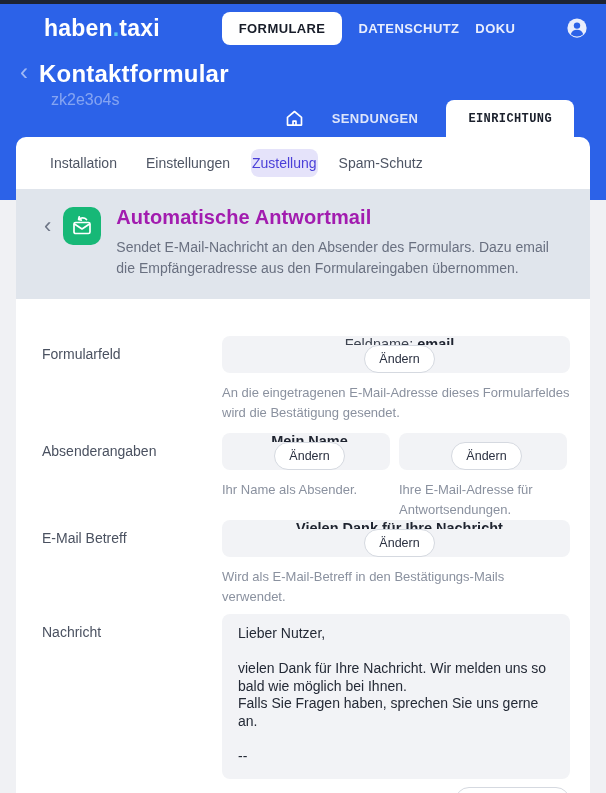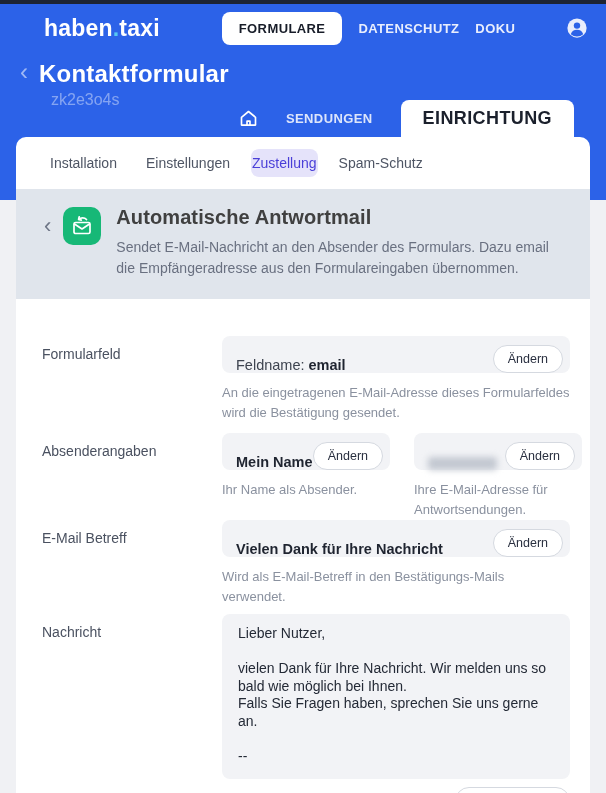--- a/index.html
+++ b/index.html
@@ -25,22 +25,22 @@
   .avatar { margin-left:auto; width:22px; height:22px; cursor:pointer; }
   .titleblock { padding:8px 20px 0 20px; }
   .titlerow { display:flex; align-items:center; gap:11px; }
   .backchev { color:rgba(255,255,255,.55); font-size:24px; line-height:1; font-weight:400; cursor:pointer; padding-bottom:4px;}
   .pagetitle { color:#fff; font-size:24px; font-weight:700; letter-spacing:.2px; }
   .formid { margin-left:31px; margin-top:3px; font-size:16px; color:rgba(255,255,255,.42); }
   .tabsrow { position:absolute; top:100px; right:32px; height:37px; display:flex; align-items:stretch; }
   .hometab { align-self:center; margin-right:27px; cursor:pointer; display:flex; }
   .tab-sendungen { align-self:center; margin-right:28px; color:#DDE5FB; font-size:13px; font-weight:700; letter-spacing:.4px; cursor:pointer; }
   .tab-einrichtung {
-    background:#fff; color:#1B202C; font-size:18px; font-weight:700; letter-spacing:.4px;
-    display:flex; align-items:center; padding:0 22px; border-radius:8px 8px 0 0; cursor:pointer;
+    background:#fff; color:#1B202C; font-size:12px; font-weight:700; letter-spacing:.4px;
+    display:flex; align-items:center; padding:0 22px; border-radius:8px 8px 0 0; cursor:pointer;font-family:Liberation Mono, monospace;
   }
   
   .card {
     position:relative; margin:-63px 16px 0 16px; height:656px;
     background:#fff; border-radius:10px 10px 0 0; overflow:hidden;
   }
   .subtabs { display:flex; align-items:flex-start; gap:13px; padding:12px 14px 12px 26px; }
   .subtab { font-size:14px; color:#4E5564; padding:6px 8px; cursor:pointer; }
   .subtab.active {
     background:var(--lavender, #E5E3FA); color:var(--indigo, #4A3FD8);
@@ -48,41 +48,41 @@
   }
   .section-hdr {
     background:var(--sectionbg, #E0E5EC);
     display:flex; align-items:flex-start; padding:17px 24px 20px 22px;
   }
   .section-chev { color:#6E7687; font-size:22px; line-height:1; margin:9px 12px 0 6px; cursor:pointer; }
   .mailicon {
     width:38px; height:38px; border-radius:10px; background:var(--green, #17B877);
     display:flex; align-items:center; justify-content:center; flex:0 0 auto; margin-right:15px; margin-top:1px;
   }
-  .section-title { font-size:20px; font-weight:700; color:#404040; letter-spacing:.1px; }
+  .section-title { font-size:20px; font-weight:700; color:#a21caf; letter-spacing:.1px; }
   .section-desc { margin-top:8px; font-size:14px; line-height:1.5; color:#697080; max-width:438px; }
   
   .formarea { padding-top:37px; }
   .frow { display:flex; }
   .frow-label { width:206px; flex:0 0 206px; padding:10px 10px 0 26px; font-size:14px; color:#4A5160; }
   .frow-content { flex:1; margin-right:20px; }
   .fieldbox {
     background:var(--fieldbg, #F2F3F6); border-radius:8px; height:37px;
-    display:flex; align-items:flex-end; padding:0 7px 0 14px;
+    display:flex; align-items:center; padding:0 7px 0 14px;flex-direction:column;
   }
   .fieldbox .val { flex:1; font-size:14.5px; color:#3E4450; white-space:nowrap; overflow:hidden; }
   .val b { color:#1F2430; font-weight:700; margin-left:4px; }
   .val.strong { font-weight:700; color:#1F2430; }
   .btn {
     background:#fff; border:1px solid #D5D9E0; border-radius:15px;
     padding:6px 14px; font-size:12.5px; font-weight:500; color:#2A3040;
     font-family:"Liberation Sans", sans-serif; cursor:pointer; white-space:nowrap;
   }
   .help { margin-top:10px; font-size:13px; line-height:1.5; color:#8A919F; }
-  .twocol { display:flex; gap:24px; }
+  .twocol { display:flex; gap:9px; }
   .twocol .col { width:168px; flex:0 0 168px; }
   .redacted { flex:1; height:13px; margin-right:8px; background:#C3C8D1; border-radius:3px; filter:blur(3px); }
   .msgbox {
     background:var(--fieldbg, #F2F3F6); border-radius:8px; height:165px;
     padding:11px 16px; font-size:14px; line-height:17.5px; color:#242A36;
     white-space:pre-wrap; overflow:hidden; cursor:text;
   }
   .editrow { display:flex; justify-content:flex-end; margin-top:8px; }
   .r1 { margin-bottom:11px; } .r2 { margin-bottom:1px; } .r3 { margin-bottom:8px; }
 </style>

